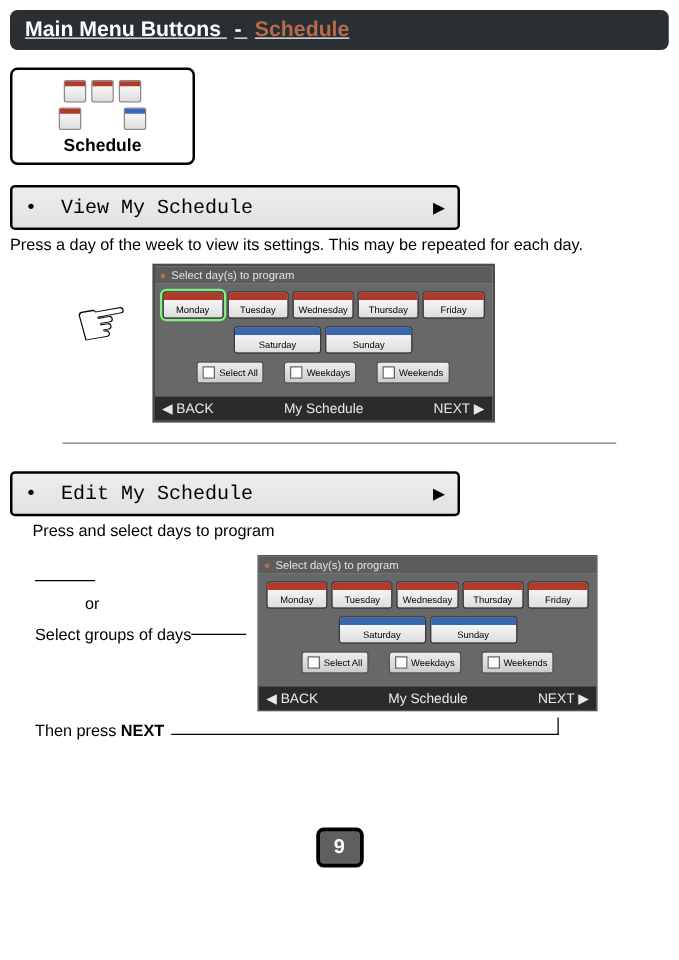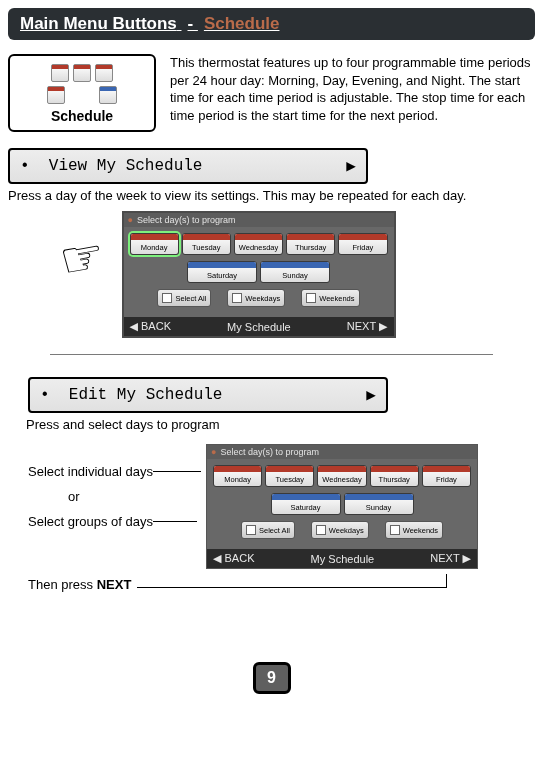--- a/index.html
+++ b/index.html
@@ -271,21 +271,20 @@
   <div class="schedule-tile">
     <div class="cal-icons">
       <span class="cal-ico"></span>
       <span class="cal-ico"></span>
       <span class="cal-ico"></span>
       <span class="cal-ico"></span>
       <span class="cal-ico"></span>
     </div>
     <div class="tile-label">Schedule</div>
   </div>
-  <div class="intro-text">This thermostat features up to four programmable time periods per 24 hour day: Morning, Day, Evening, and Night. The start time for each time period is adjustable. The stop time for each time period is the start time for the next period.</div>
 </div>
 
 <div class="menu-row">
   <span class="lbl">
     <span>•</span>&nbsp;
     <span>View My Schedule</span>
   </span>
   <span class="arrow">▶</span>
 </div>
 <div class="sub-text">Press a day of the week to view its settings. This may be repeated for each day.</div>
@@ -327,21 +326,21 @@
     <div class="thermo-footer">
       <span>◀ BACK</span>
       <span>My Schedule</span>
       <span>NEXT ▶</span>
     </div>
   </div>
 </div>
 
 <hr class="divider">
 
-<div class="menu-row" style="margin-left:28px">
+<div class="menu-row" style="margin-left:8px">
   <span class="lbl">
     <span>•</span>&nbsp;
     <span>Edit My Schedule</span>
   </span>
   <span class="arrow">▶</span>
 </div>
 <div class="sub-text-indent">Press and select days to program</div>
 
 <div class="edit-section">
   <div class="edit-grid">
@@ -380,21 +379,20 @@
         </div>
         <div class="thermo-footer">
           <span>◀ BACK</span>
           <span>My Schedule</span>
           <span>NEXT ▶</span>
         </div>
       </div>
     </div>
     <div class="labels">
       <div class="callout-line">
-        <span>Select individual days</span>
           <span class="line" style="width:48px"></span>
       </div>
       <div class="or">or</div>
       <div class="callout-line">
         <span>Select groups of days</span>
           <span class="line" style="width:44px"></span>
       </div>
     </div>
   </div>
 

